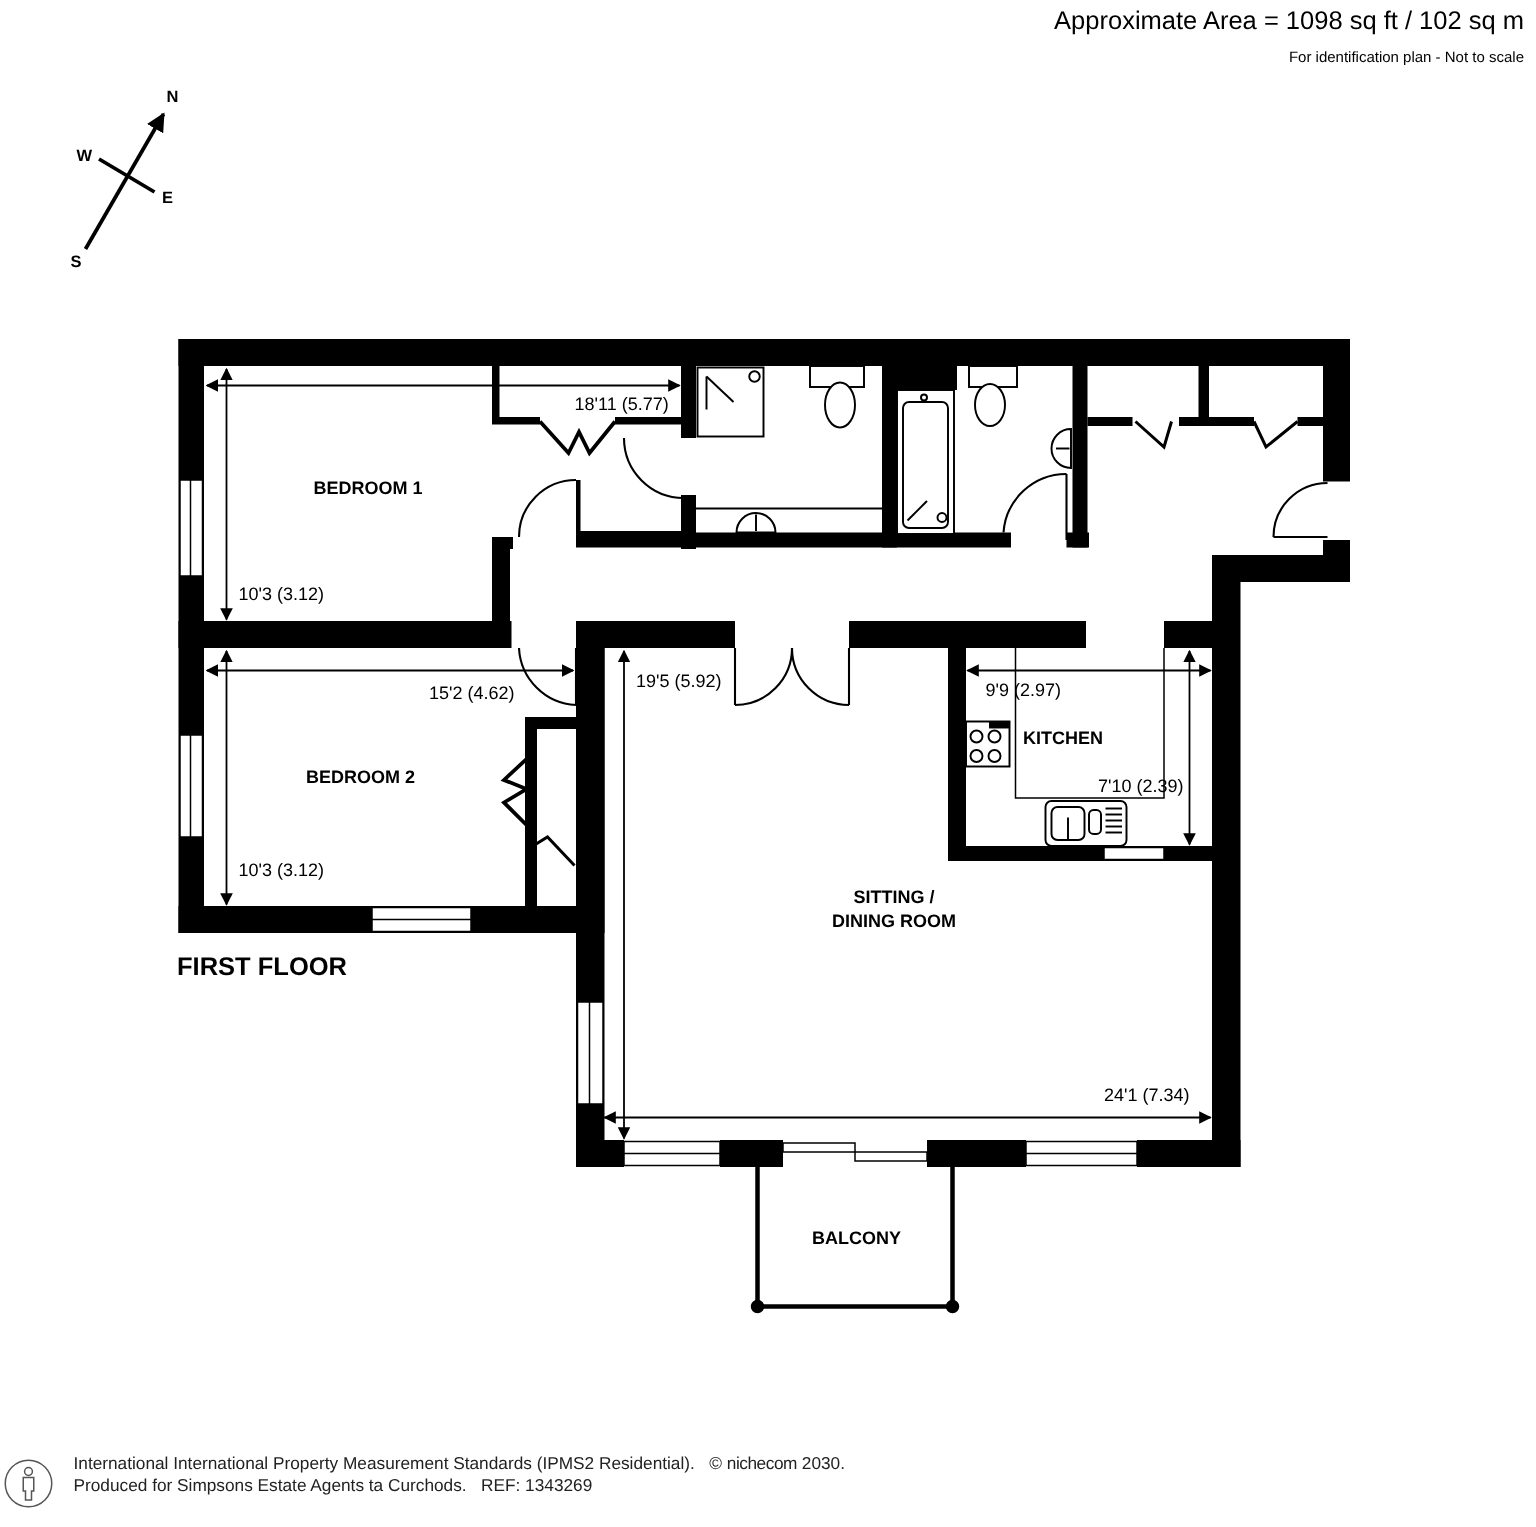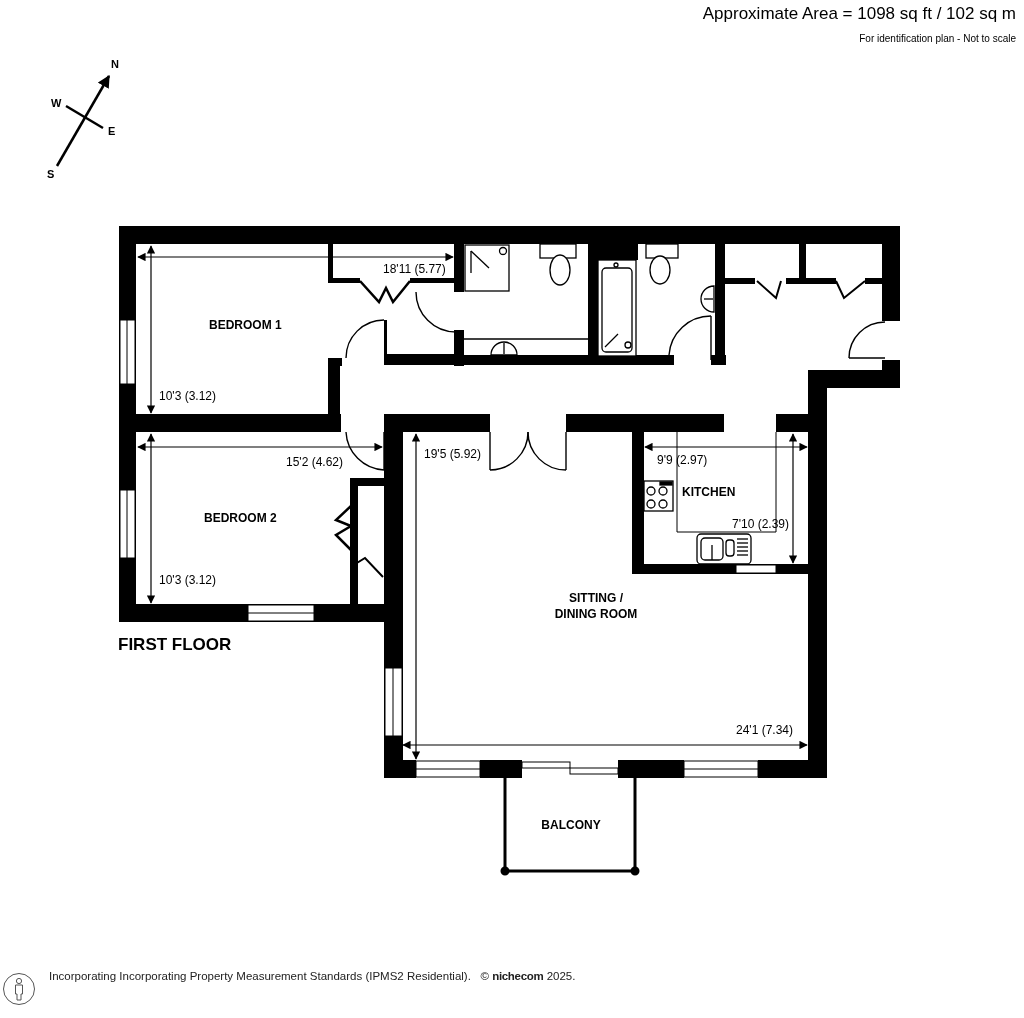--- a/index.html
+++ b/index.html
@@ -8,21 +8,21 @@
   .area-sub { position: absolute; right: 8px; top: 33px; font-size: 10px; white-space: nowrap; }
   svg.plan { position: absolute; left: 0; top: 0; }
   .room-label { font-family: "Liberation Sans", sans-serif; font-weight: bold; font-size: 12px; }
   .dim-label { font-family: "Liberation Sans", sans-serif; font-size: 12px; }
   .floor-label { font-family: "Liberation Sans", sans-serif; font-weight: bold; font-size: 17px; }
   .compass-label { font-family: "Liberation Sans", sans-serif; font-weight: bold; font-size: 11px; }
   .footer { position: absolute; left: 0; top: 968px; width: 700px; height: 50px; }
   .footer-icon { position: absolute; left: 2px; top: 4px; width: 34px; height: 34px; }
   .footer-text { position: absolute; left: 49px; top: 1px; font-size: 11.5px; line-height: 15px; color: #222; }
   .footer-line { white-space: nowrap; display: block; }
-  .brand { font-weight: bold; letter-spacing: -0.3px; }
+  .brand { font-weight: normal; letter-spacing: -0.3px; }
 </style>
 </head>
 <body>
 
 <div class="area-title">Approximate Area = 1098 sq ft / 102 sq m</div>
 <div class="area-sub">For identification plan - Not to scale</div>
 
 <svg class="plan" width="1024" height="1018" viewBox="0 0 1024 1018" xmlns="http://www.w3.org/2000/svg">
   <defs>
     <marker id="arr" viewBox="0 0 10 10" refX="9" refY="5" markerWidth="7" markerHeight="7" orient="auto-start-reverse">
@@ -240,15 +240,16 @@
   <text class="floor-label" x="118" y="650">FIRST FLOOR</text>
 </svg>
 
 <div class="footer">
   <svg class="footer-icon" viewBox="0 0 34 34" xmlns="http://www.w3.org/2000/svg">
     <circle cx="17" cy="17" r="15.5" fill="none" stroke="#555" stroke-width="1"></circle>
     <circle cx="17" cy="9" r="2.6" fill="none" stroke="#555" stroke-width="1"></circle>
     <path d="M 13.5 13 L 20.5 13 L 20.5 22 L 19 22 L 19 28 L 15 28 L 15 22 L 13.5 22 Z" fill="none" stroke="#555" stroke-width="1"></path>
   </svg>
   <div class="footer-text">
-    <span class="footer-line"><span>Incorporating Incorporating Property Measurement Standards (IPMS2 Residential).</span>&nbsp;&nbsp;&nbsp;<span>©</span>&nbsp;<span class="brand">nichecom</span>&nbsp;<span>2025.</span></span>
+    <span class="footer-line"><span>International International Property Measurement Standards (IPMS2 Residential).</span>&nbsp;&nbsp;&nbsp;<span>©</span>&nbsp;<span class="brand">nichecom</span>&nbsp;<span>2030.</span></span>
+    <span class="footer-line"><span>Produced for Simpsons Estate Agents ta Curchods.</span>&nbsp;&nbsp;&nbsp;<span>REF: 1343269</span></span>
   </div>
 </div>
 
 </body></html>

